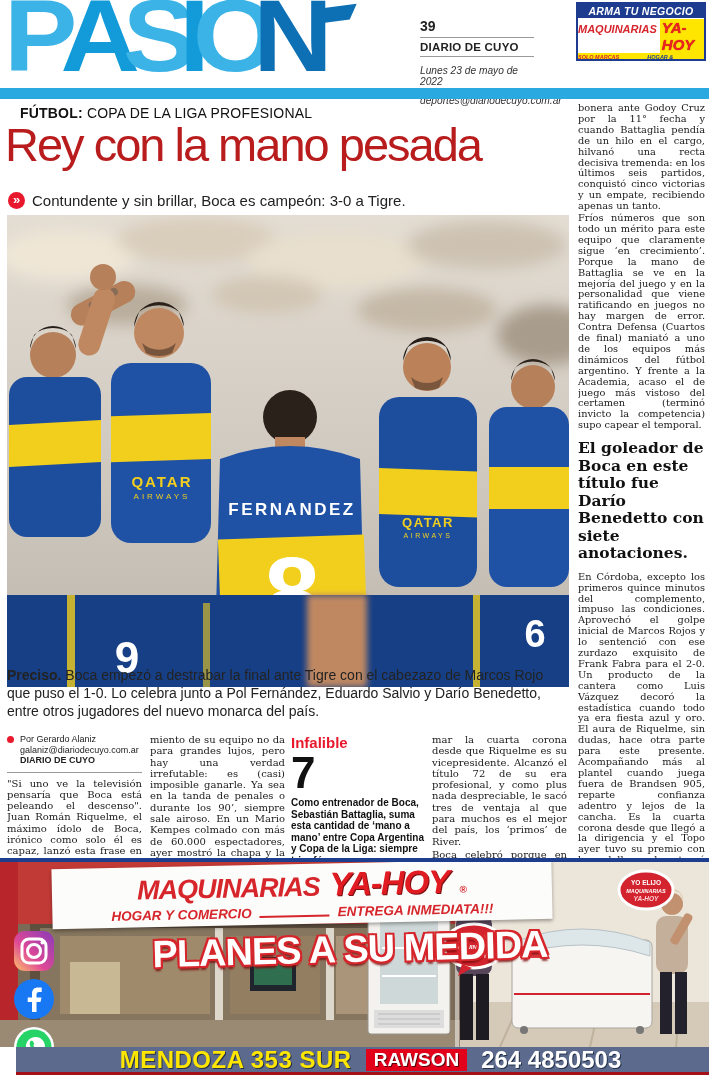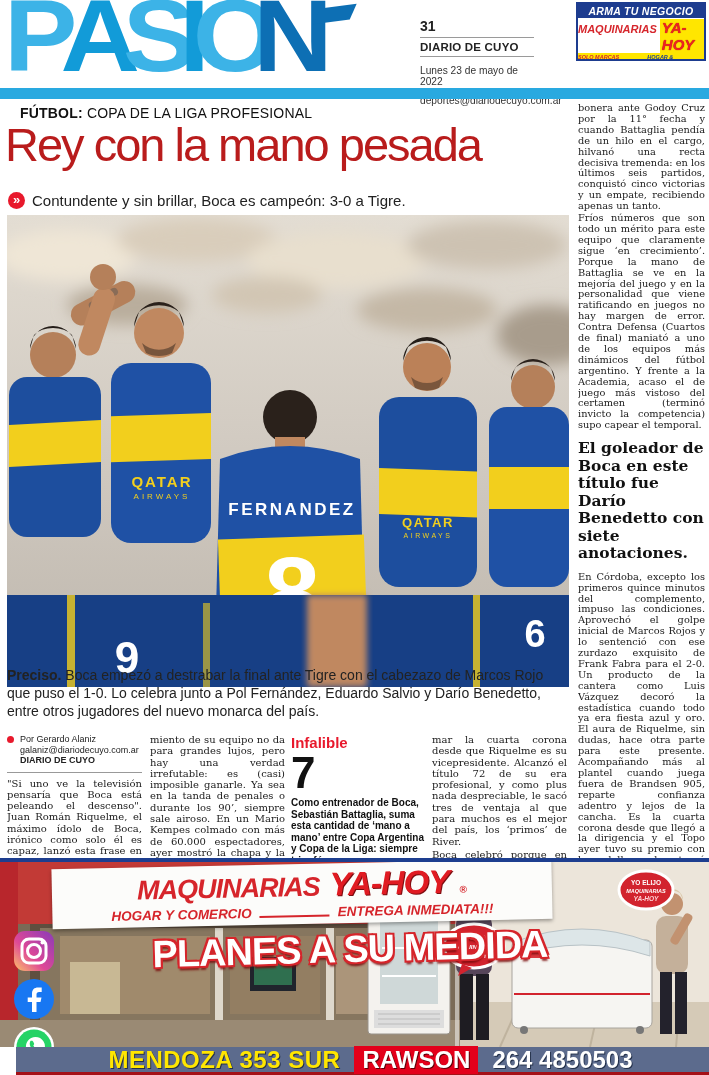--- a/index.html
+++ b/index.html
@@ -12,21 +12,21 @@
           font-family:"Liberation Sans",sans-serif; }
   .logo span { display:inline-block; margin-right:-8px; transform:scaleY(.92); }
   .logo .l0{color:#3cb3e7;} .logo .l1{color:#129bd8;} .logo .l2{color:#3cb3e7;}
   .logo .l3{color:#129bd8;} .logo .l4{color:#3cb3e7; margin-right:-16px;} .logo .l5{color:#0d6fb4;}
   .logo-accent { position:absolute; left:318px; top:6px; width:34px; height:16px;
                  background:#0d6fb4; transform:skewX(-30deg) rotate(-8deg); }
   .mast-info { position:absolute; left:420px; top:18px; width:114px; font-size:10.5px; color:#222; }
   .mast-info .pn { font-size:14px; font-weight:bold; margin-bottom:3px; }
   .mast-info .rule { border-top:1px solid #9a9a9a; margin:3px 0; }
   .mast-info .paper { font-weight:bold; font-size:11.5px; letter-spacing:.2px; }
-  .mast-info .date, .mast-info .mail { font-size:10.2px; color:#333; margin-top:8px; }
+  .mast-info .date, .mast-info .mail { font-size:10.2px; color:#333; margin-top:8px;font-style:italic; }
 
   
   .topad { position:absolute; left:576px; top:2px; width:130px; height:59px;
            border:2px solid #1d3c8f; background:#fff; font-style:italic; overflow:hidden; }
   .topad .bar { background:#1d3c8f; color:#fff; font-weight:bold; font-size:10.5px;
                 text-align:center; padding:1px 0; letter-spacing:.3px; }
   .topad .brands { display:flex; align-items:baseline; justify-content:center; gap:3px; padding:1px 0 0; }
   .topad .maq { color:#d6252b; font-weight:900; font-size:11px; }
   .topad .yah { color:#e22; font-weight:900; font-size:15px; background:#ffe600; padding:0 2px;
                 text-shadow:0 0 1px #900; }
@@ -99,36 +99,36 @@
                text-shadow:-2px -2px 0 #d6252b, 2px -2px 0 #d6252b, -2px 2px 0 #d6252b, 2px 2px 0 #d6252b,
                            0 4px 2px rgba(120,10,10,.8); }
   .social { position:absolute; left:13px; top:68px; display:flex; flex-direction:column; gap:6px; }
   .social .sicon { width:42px; height:42px; }
 
   
   .footer { position:absolute; left:16px; top:1047px; width:709px; height:28px; background:#5c6b8d;
             display:flex; align-items:center; justify-content:center; gap:14px; border-bottom:3px solid #a51118; }
   .footer .addr { color:#ffe600; font-weight:900; font-size:24px; letter-spacing:.5px;
                   text-shadow:1px 1px 0 #23304a; }
-  .footer .city { color:#fff; font-weight:900; font-size:24px; background:#e3001b; padding:0 8px;
+  .footer .city { color:#fff; font-weight:900; font-size:19px; background:#e3001b; padding:0 8px;
                   text-shadow:1px 1px 0 #5c0008; }
   .footer .phone { color:#fff; font-weight:900; font-size:24px; text-shadow:1px 1px 0 #23304a; }
 </style>
 </head>
 <body>
 
 <div class="page">
 
   <div class="logo">
     <span class="l0">P</span><span class="l1">A</span><span class="l2">S</span><span class="l3">I</span><span class="l4">O</span><span class="l5">N</span>
   </div>
   <div class="logo-accent"></div>
 
   <div class="mast-info">
-    <div class="pn">31</div>
+    <div class="pn">39</div>
     <div class="rule"></div>
     <div class="paper">DIARIO DE CUYO</div>
     <div class="rule"></div>
     <div class="date">Lunes 23 de mayo de 2022</div>
     <div class="mail">deportes@diariodecuyo.com.ar</div>
   </div>
 
   <div class="topad">
     <div class="bar">ARMA TU NEGOCIO</div>
     <div class="brands">

